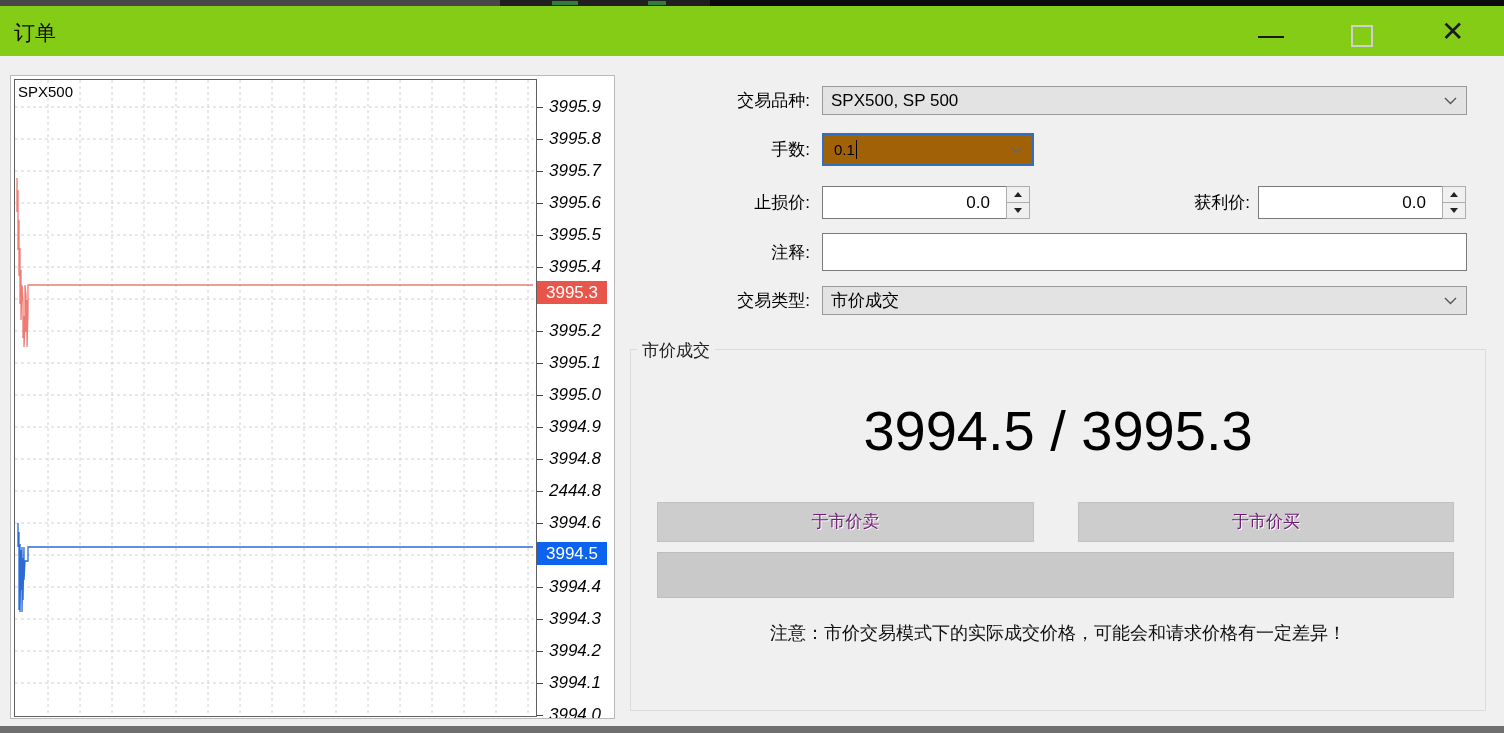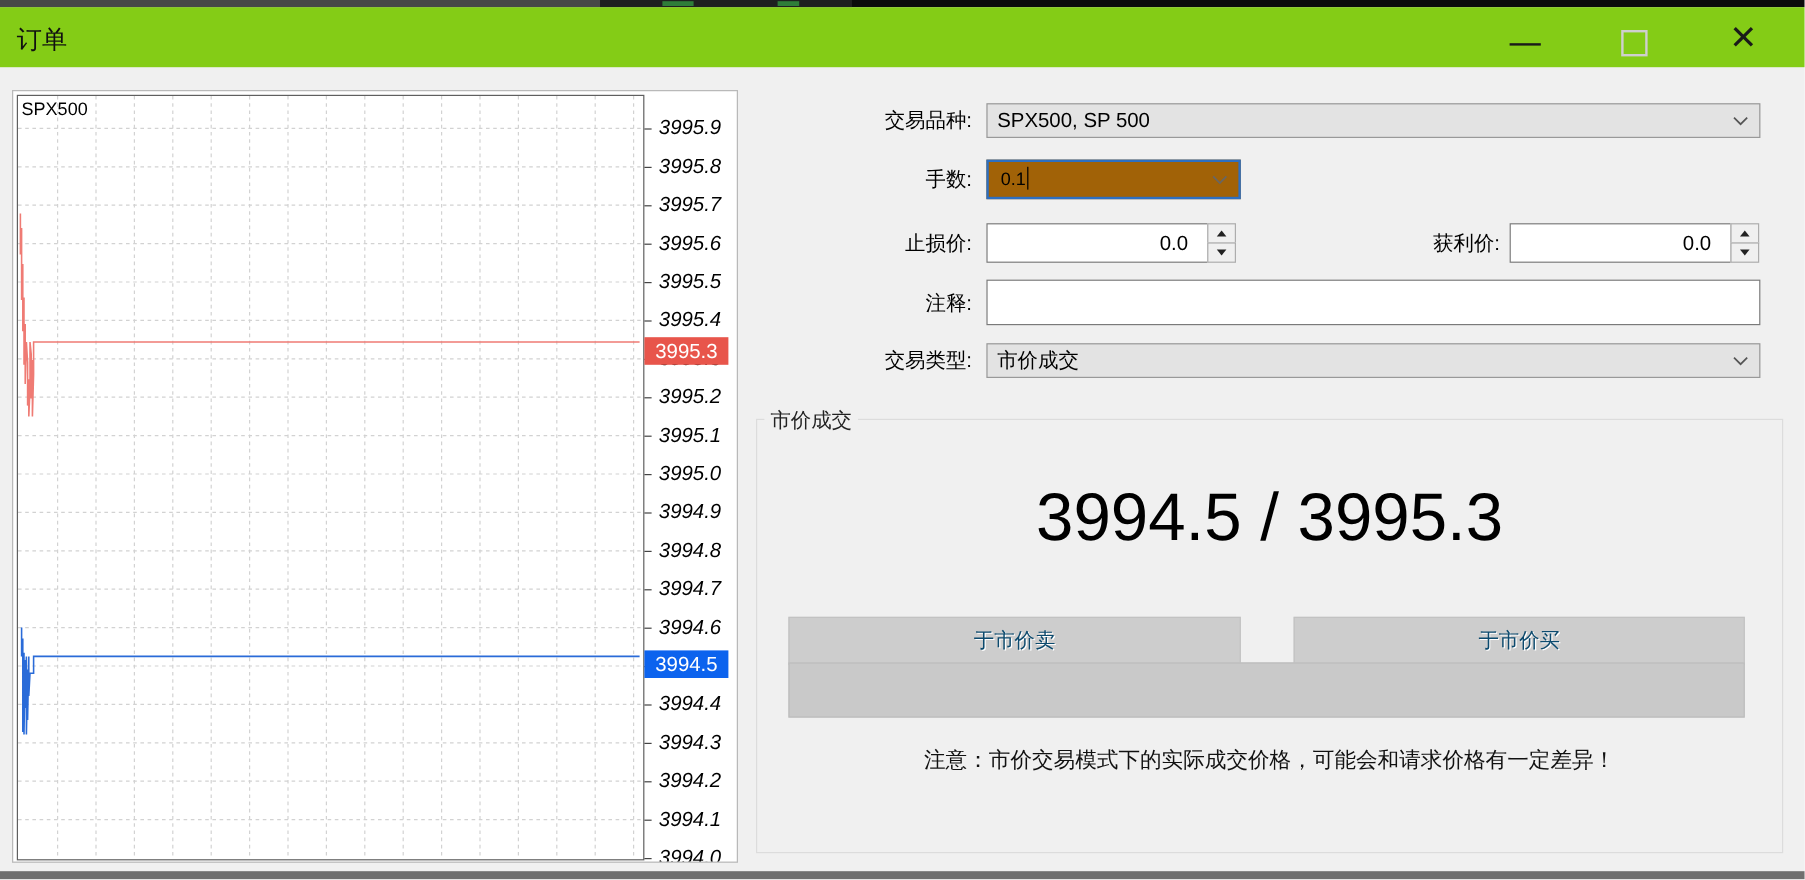--- a/index.html
+++ b/index.html
@@ -49,22 +49,22 @@
   .tri-dn{position:absolute;left:7px;top:5px;width:0;height:0;border-left:4px solid transparent;
           border-right:4px solid transparent;border-top:5px solid #222;}
   .comment-input{position:absolute;left:822px;top:233px;width:645px;height:38px;border:1px solid #7a7a7a;
                  box-sizing:border-box;background:#fff;font-size:17px;padding:0 6px;
                  font-family:"Liberation Sans",sans-serif;outline:none;}
   .groupbox{position:absolute;left:630px;top:349px;width:856px;height:362px;border:1px solid #dcdcdc;
             box-sizing:border-box;}
   .group-legend{position:absolute;left:6px;top:-11px;background:#f0f0f0;padding:0 5px;
                 font-size:17px;color:#222;}
   .quote{position:absolute;left:0;top:48px;width:100%;text-align:center;font-size:56px;color:#000;}
-  .trade-btn{position:absolute;top:164px;height:40px;background:#cdcdcd;border:1px solid #c2c2c2;
-             box-sizing:border-box;text-align:center;line-height:38px;font-size:17px;color:#0c4a6e;
+  .trade-btn{position:absolute;top:152px;height:40px;background:#cdcdcd;border:1px solid #c2c2c2;
+             box-sizing:border-box;text-align:center;line-height:38px;font-size:17px;color:#701a75;
              text-shadow:1px 1px 0 #ffffff;}
   .sell-btn{left:26px;width:377px;}
   .buy-btn{left:447px;width:376px;}
   .wide-bar{position:absolute;left:26px;top:202px;width:797px;height:46px;background:#c9c9c9;
             border:1px solid #bdbdbd;box-sizing:border-box;}
   .note{position:absolute;left:0;top:271px;width:100%;text-align:center;font-size:18px;color:#111;}
   .bottom-strip{position:absolute;left:0;top:726px;width:1504px;height:7px;background:#6f6f6f;}
 </style>
 </head>
 <body>
@@ -134,21 +134,21 @@
         <div class="scale-label" style="top: 82px;">3995.7</div>
         <div class="scale-label" style="top: 114px;">3995.6</div>
         <div class="scale-label" style="top: 146px;">3995.5</div>
         <div class="scale-label" style="top: 178px;">3995.4</div>
         <div class="scale-label" style="top: 210px;">3995.3</div>
         <div class="scale-label" style="top: 242px;">3995.2</div>
         <div class="scale-label" style="top: 274px;">3995.1</div>
         <div class="scale-label" style="top: 306px;">3995.0</div>
         <div class="scale-label" style="top: 338px;">3994.9</div>
         <div class="scale-label" style="top: 370px;">3994.8</div>
-        <div class="scale-label" style="top: 402px;">3994.7</div>
+        <div class="scale-label" style="top: 402px;">2444.8</div>
         <div class="scale-label" style="top: 434px;">3994.6</div>
         <div class="scale-label" style="top: 466px;">3994.5</div>
         <div class="scale-label" style="top: 498px;">3994.4</div>
         <div class="scale-label" style="top: 530px;">3994.3</div>
         <div class="scale-label" style="top: 562px;">3994.2</div>
         <div class="scale-label" style="top: 594px;">3994.1</div>
         <div class="scale-label" style="top: 626px;">3994.0</div>
       </div>
     <div class="price-badge" style="left: 526px; top: 205px; background: rgb(232, 85, 75);">3995.3</div>
     <div class="price-badge" style="left: 526px; top: 466px; background: rgb(12, 99, 238);">3994.5</div>

